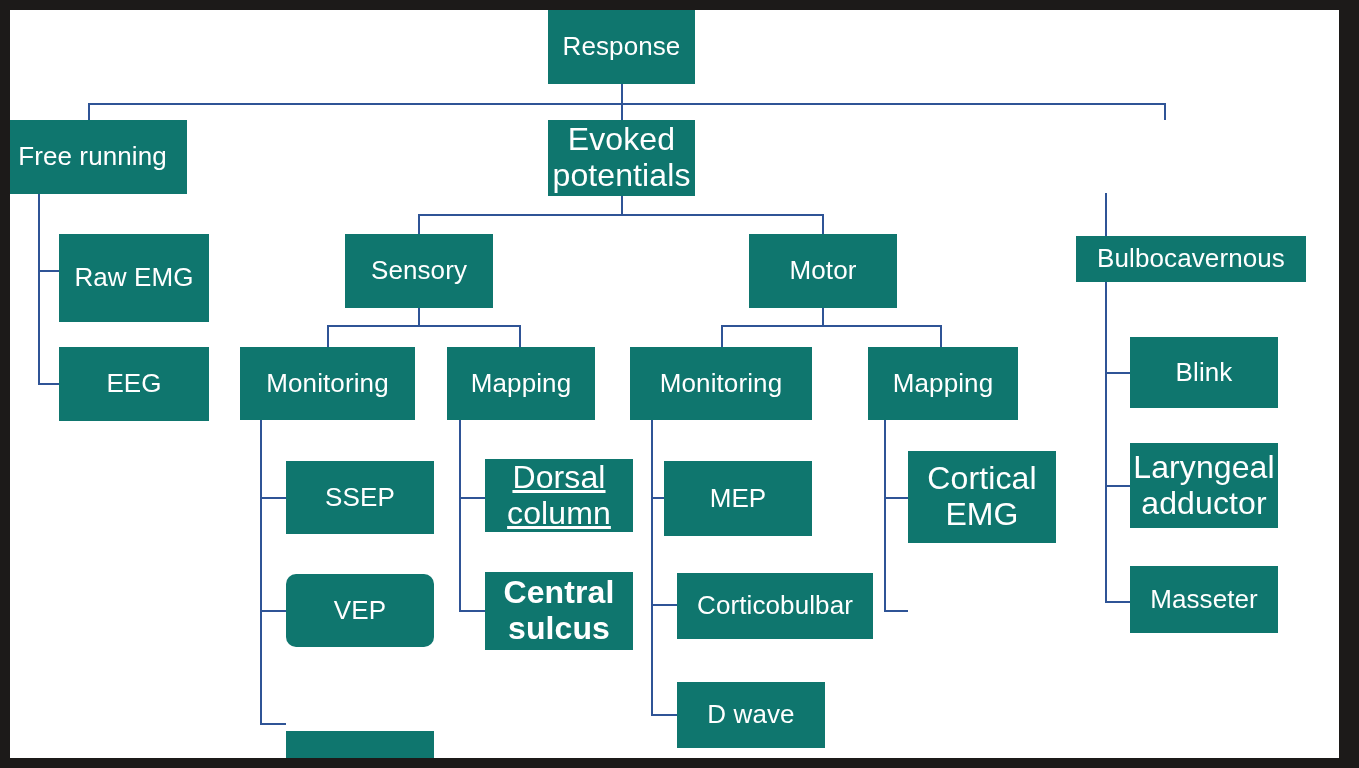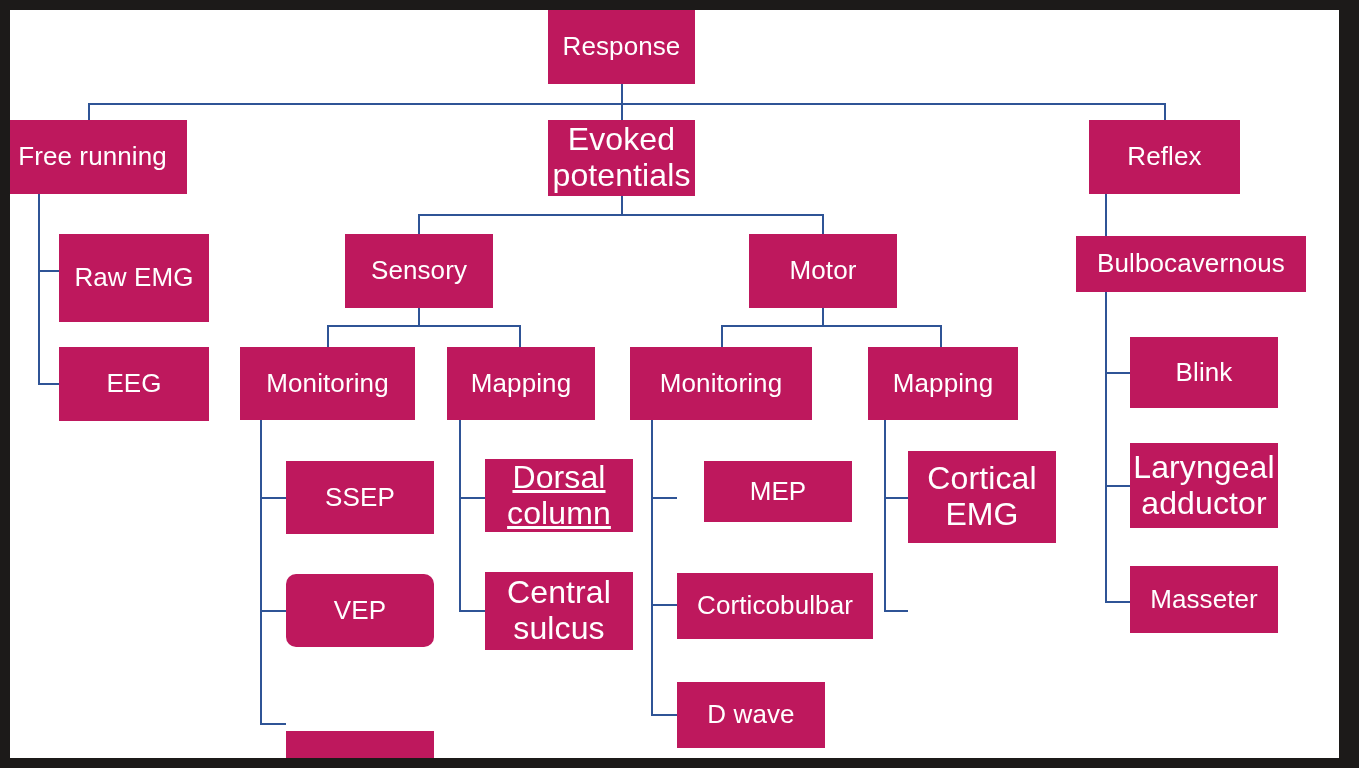--- a/index.html
+++ b/index.html
@@ -16,21 +16,21 @@
     left:10px; top:10px;
     width:1329px; height:748px;
     background:#ffffff;
     overflow:hidden;
   }
   
   #stage{position:absolute; left:-10px; top:-10px; width:1359px; height:768px;}
 
   .node{
     position:absolute;
-    background:#be185d;
+    background:#0f766e;
     color:#ffffff;
     display:flex;
     align-items:center;
     justify-content:center;
     text-align:center;
     line-height:1.12;
     font-size:26px;
     box-sizing:border-box;
     padding:10px 6px;
     white-space:pre-line;
@@ -100,21 +100,20 @@
       <div class="conn h" style="left:1105px;top:485px;width:25px;height:2px;"></div>
       <div class="conn h" style="left:1105px;top:601px;width:25px;height:2px;"></div>
 
       <div class="node" style="left:548px;top:10px;width:147px;height:74px;">Response</div>
 
       <div class="node" style="left:-2px;top:120px;width:189px;height:74px;">Free running</div>
 
       <div class="node two" style="left:548px;top:120px;width:147px;height:76px;">Evoked
 potentials</div>
 
-      <div class="node" style="left:1089px;top:120px;width:151px;height:74px;">Reflex</div>
 
       <div class="node" style="left:59px;top:234px;width:150px;height:88px;">Raw EMG</div>
 
       <div class="node" style="left:59px;top:347px;width:150px;height:74px;">EEG</div>
 
       <div class="node" style="left:345px;top:234px;width:148px;height:74px;">Sensory</div>
 
       <div class="node" style="left:749px;top:234px;width:148px;height:74px;">Motor</div>
 
       <div class="node" style="left:240px;top:347px;width:175px;height:73px;">Monitoring</div>
@@ -127,34 +126,34 @@
 
       <div class="node" style="left:286px;top:461px;width:148px;height:73px;">SSEP</div>
 
       <div class="node" style="left:286px;top:574px;width:148px;height:73px;border-radius:10px;">VEP</div>
 
       <div class="node" style="left:286px;top:687px;width:148px;height:73px;margin-top:44px;">BAEP</div>
 
       <div class="node two" style="left:485px;top:459px;width:148px;height:73px;text-decoration:underline;">Dorsal
 column</div>
 
-      <div class="node two" style="left:485px;top:572px;width:148px;height:78px;">Central
+      <div class="node two" style="left:485px;top:572px;width:148px;height:78px;font-weight:bold;">Central
 sulcus</div>
 
-      <div class="node" style="left:704px;top:461px;width:148px;height:61px;">MEP</div>
+      <div class="node" style="left:664px;top:461px;width:148px;height:75px;">MEP</div>
 
       <div class="node" style="left:677px;top:573px;width:196px;height:66px;">Corticobulbar</div>
 
       <div class="node" style="left:677px;top:682px;width:148px;height:66px;">D wave</div>
 
       <div class="node two" style="left:908px;top:451px;width:148px;height:92px;">Cortical
 EMG</div>
 
 
-      <div class="node" style="left:1076px;top:236px;width:230px;height:56px;">Bulbocavernous</div>
+      <div class="node" style="left:1076px;top:236px;width:230px;height:46px;">Bulbocavernous</div>
 
       <div class="node" style="left:1130px;top:337px;width:148px;height:71px;">Blink</div>
 
       <div class="node two" style="left:1130px;top:443px;width:148px;height:85px;">Laryngeal
 adductor</div>
 
       <div class="node" style="left:1130px;top:566px;width:148px;height:67px;">Masseter</div>
 
     </div>
   </div>

